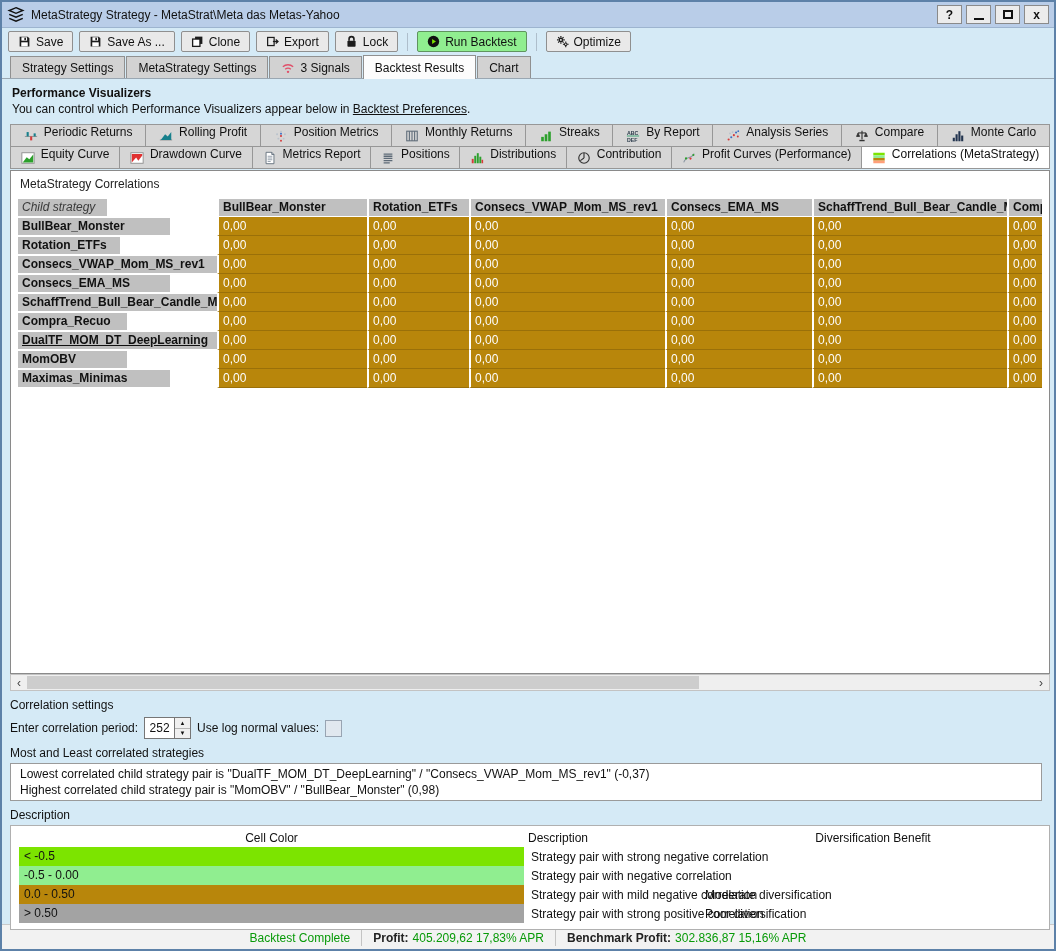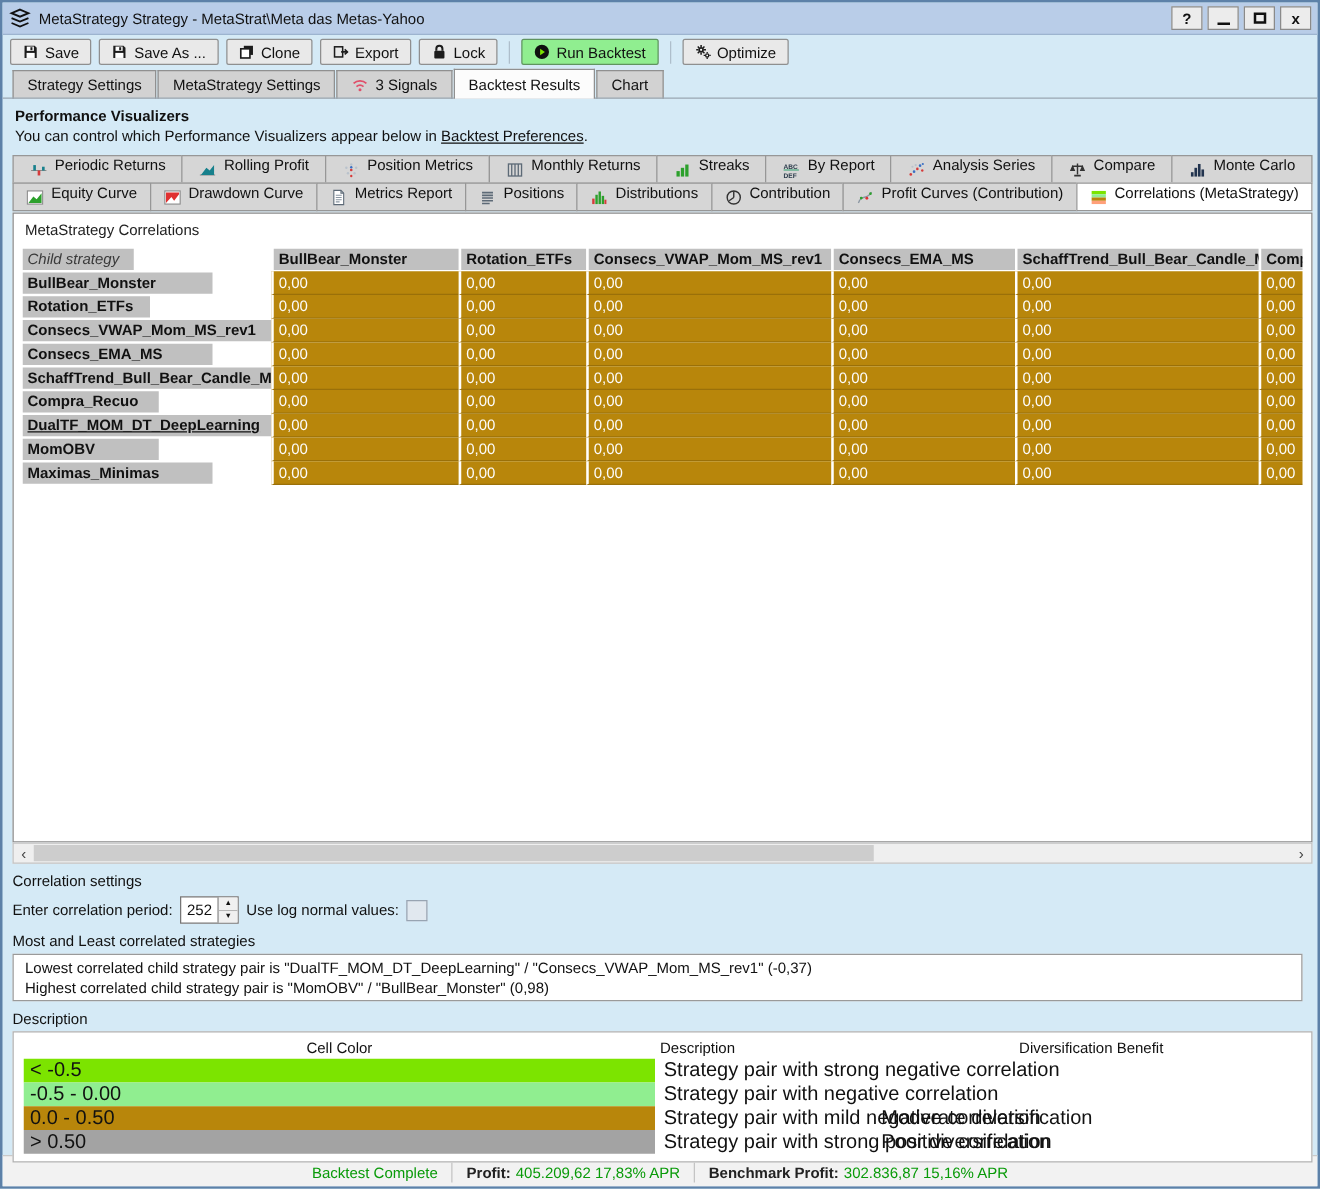--- a/index.html
+++ b/index.html
@@ -68,21 +68,21 @@
   .spin-val{width:29px;text-align:center;line-height:20px;font-size:12px;}
   .spin-btns{width:16px;display:flex;flex-direction:column;border-left:1px solid #767676;}
   .spin-btn{flex:1;display:flex;align-items:center;justify-content:center;font-size:6px;color:#111;background:#f0f0f0;}
   .spin-btn.up{border-bottom:1px solid #b5b5b5;}
   .checkbox{width:17px;height:17px;background:#e1e8ef;border:1px solid #98a4b2;}
 
   .info-box{width:1032px;height:38px;background:#fff;border:1px solid #9a9a9a;margin-top:3px;padding:2px 9px;font-size:12px;color:#111;line-height:16px;}
 
   
   .legend-panel{width:1040px;background:#fff;border:1px solid #b0b0b0;margin-top:3px;padding:3px 8px 6px;}
-  .lg-row{display:grid;grid-template-columns:505px 179px 340px;height:19px;font-size:16px;color:#111;align-items:center;}
+  .lg-row{display:grid;grid-template-columns:505px 179px 340px;height:19px;font-size:12px;color:#111;align-items:center;}
   .lg-head{height:18px;font-size:12px;}
   .lg-h1{text-align:center;}
   .lg-h2{padding-left:4px;text-align:left;}
   .lg-h3{text-align:center;}
   .lg-swatch{height:19px;line-height:19px;padding-left:5px;}
   .lg-desc{padding-left:7px;white-space:nowrap;}
   .lg-benefit{padding-left:2px;white-space:nowrap;}
 
   
   .statusbar{height:27px;background:#f2f2f2;border-top:1px solid #c9c9c9;display:flex;align-items:center;justify-content:center;font-size:12px;}
@@ -382,21 +382,21 @@
         </div>
         <div class="vtab">
           <span class="vicon">
             <svg viewBox="0 0 16 16">
               <path d="M2 13C5 4.5 9 11 14 3" stroke="#8a96a2" stroke-width="1.2" fill="none"></path>
               <circle cx="4.6" cy="8.5" r="1.3" fill="#2ca02c"></circle>
               <circle cx="9.7" cy="8.7" r="1.3" fill="#e03131"></circle>
               <circle cx="13" cy="4.5" r="1.2" fill="#2ca02c"></circle>
             </svg>
           </span>
-          <span class="vlabel">Profit Curves (Contribution)</span>
+          <span class="vlabel">Profit Curves (Performance)</span>
         </div>
         <div class="vtab active">
           <span class="vicon">
             <svg viewBox="0 0 16 16">
               <rect x="1.5" y="2" width="13" height="3" fill="#7CE400"></rect>
               <rect x="1.5" y="5" width="13" height="3" fill="#90EE90"></rect>
               <rect x="1.5" y="8" width="13" height="3" fill="#B8860B"></rect>
               <rect x="1.5" y="11" width="13" height="3" fill="#FFA07A"></rect>
             </svg>
           </span>

